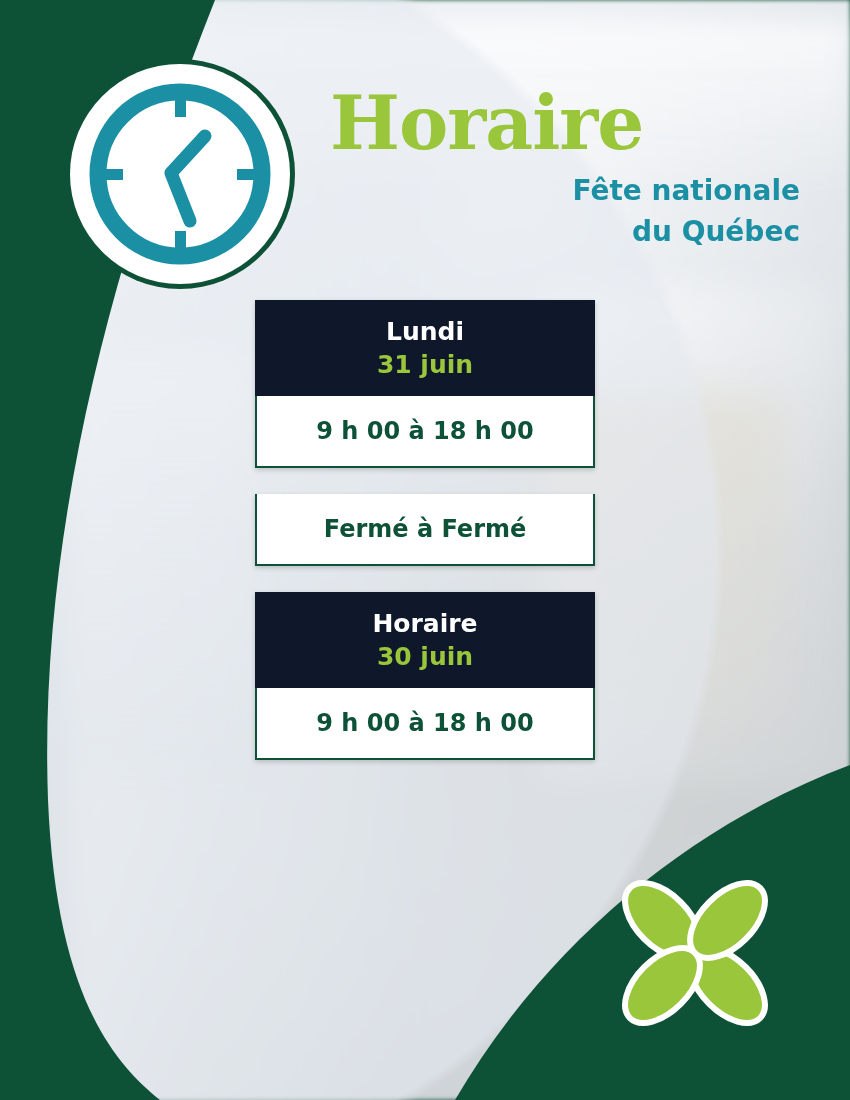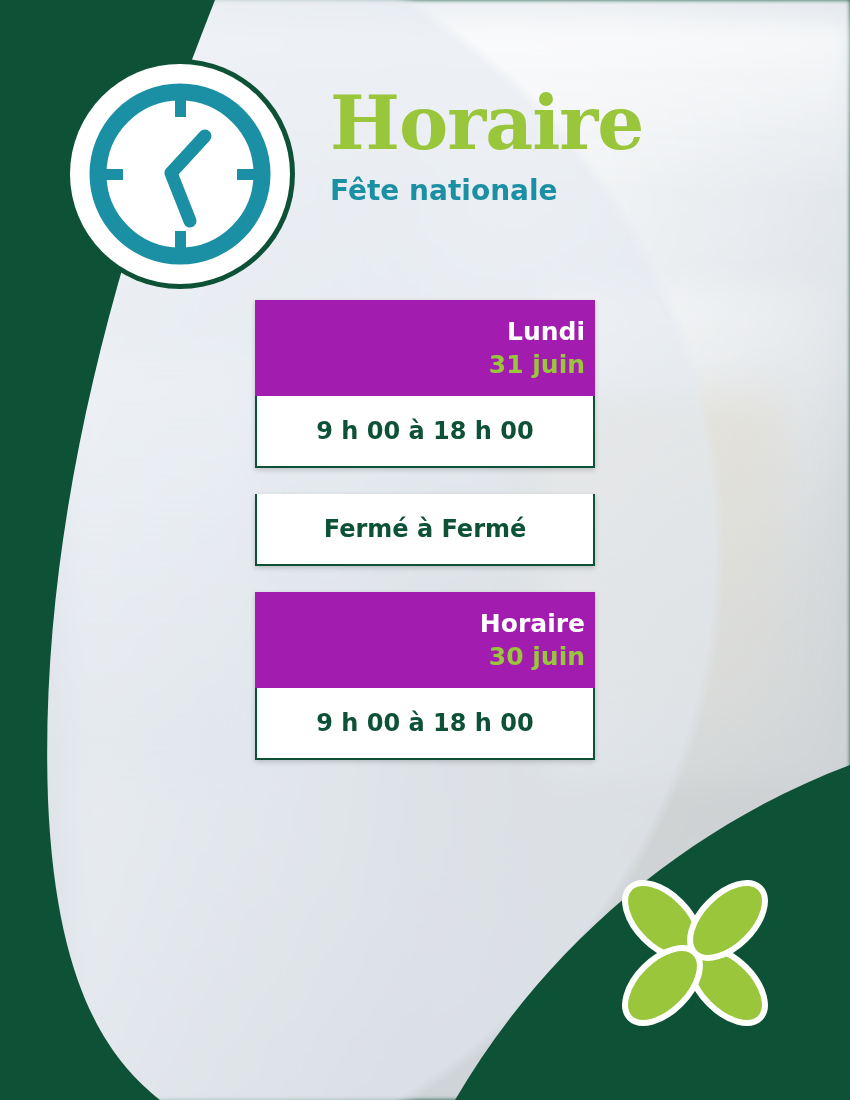--- a/index.html
+++ b/index.html
@@ -153,37 +153,38 @@
     margin: 0;
     letter-spacing: -1px;
   }
   .title-sub {
     font-family: "DejaVu Sans", "Liberation Sans", sans-serif;
     font-weight: bold;
     font-size: 28px;
     line-height: 41px;
     color: #1b8fa3;
     margin: 6px 0 0 0;
+    text-align: right;
   }
 
   
   .schedule {
     position: absolute;
     left: 255px;
     top: 300px;
     width: 340px;
   }
   .day-card {
     margin-bottom: 26px;
     box-shadow: 0 2px 5px rgba(0,0,0,0.18);
   }
   .day-head {
-    background: #a21caf;
+    background: #0f172a;
     padding: 16px 10px 14px 10px;
-    text-align: right;
+    text-align: center;
   }
   .day-name {
     color: #ffffff;
     font-size: 25px;
     font-weight: bold;
     line-height: 32px;
   }
   .day-date {
     color: #9ac63b;
     font-size: 25px;
@@ -243,20 +244,21 @@
         <rect x="16" y="88" width="20" height="11" fill="#1b8fa3"></rect>
         <rect x="150" y="88" width="20" height="11" fill="#1b8fa3"></rect>
         <path d="M118 55 L84 92 L103 140" fill="none" stroke="#1b8fa3" stroke-width="13" stroke-linecap="round" stroke-linejoin="round"></path>
       </svg>
     </div>
 
     <div class="title-block">
       <h1 class="title-main">Horaire</h1>
       <p class="title-sub">
         <span>Fête nationale</span><br>
+        <span>du Québec</span>
       </p>
     </div>
 
   </div>
 
   <div class="schedule">
 
     <div class="day-card">
       <div class="day-head">
         <div class="day-name">Lundi</div>

